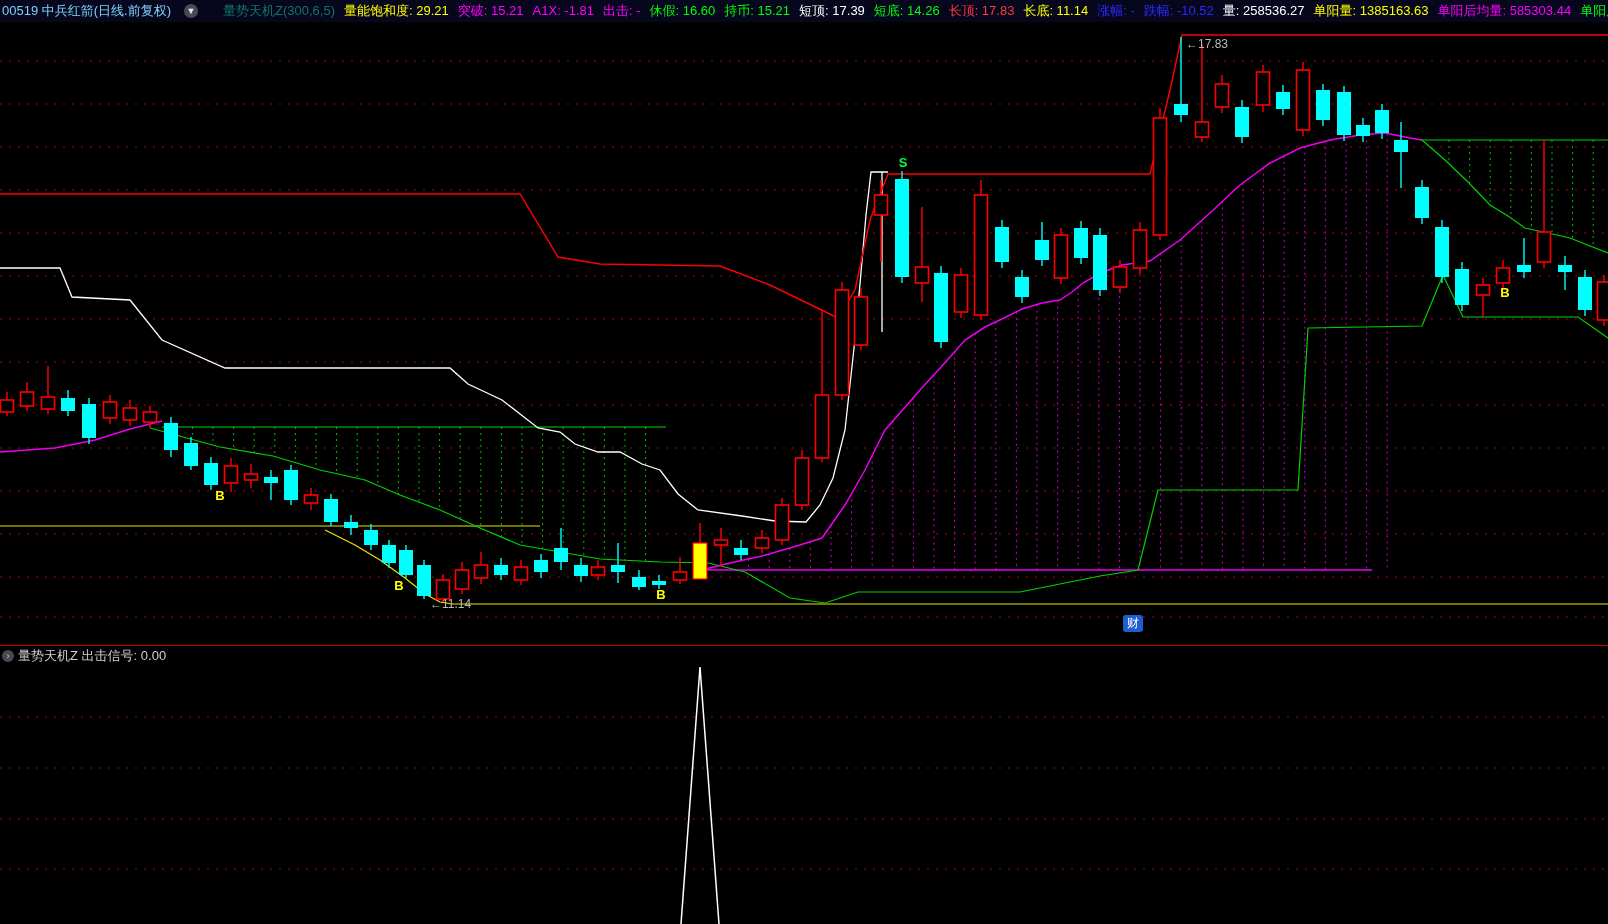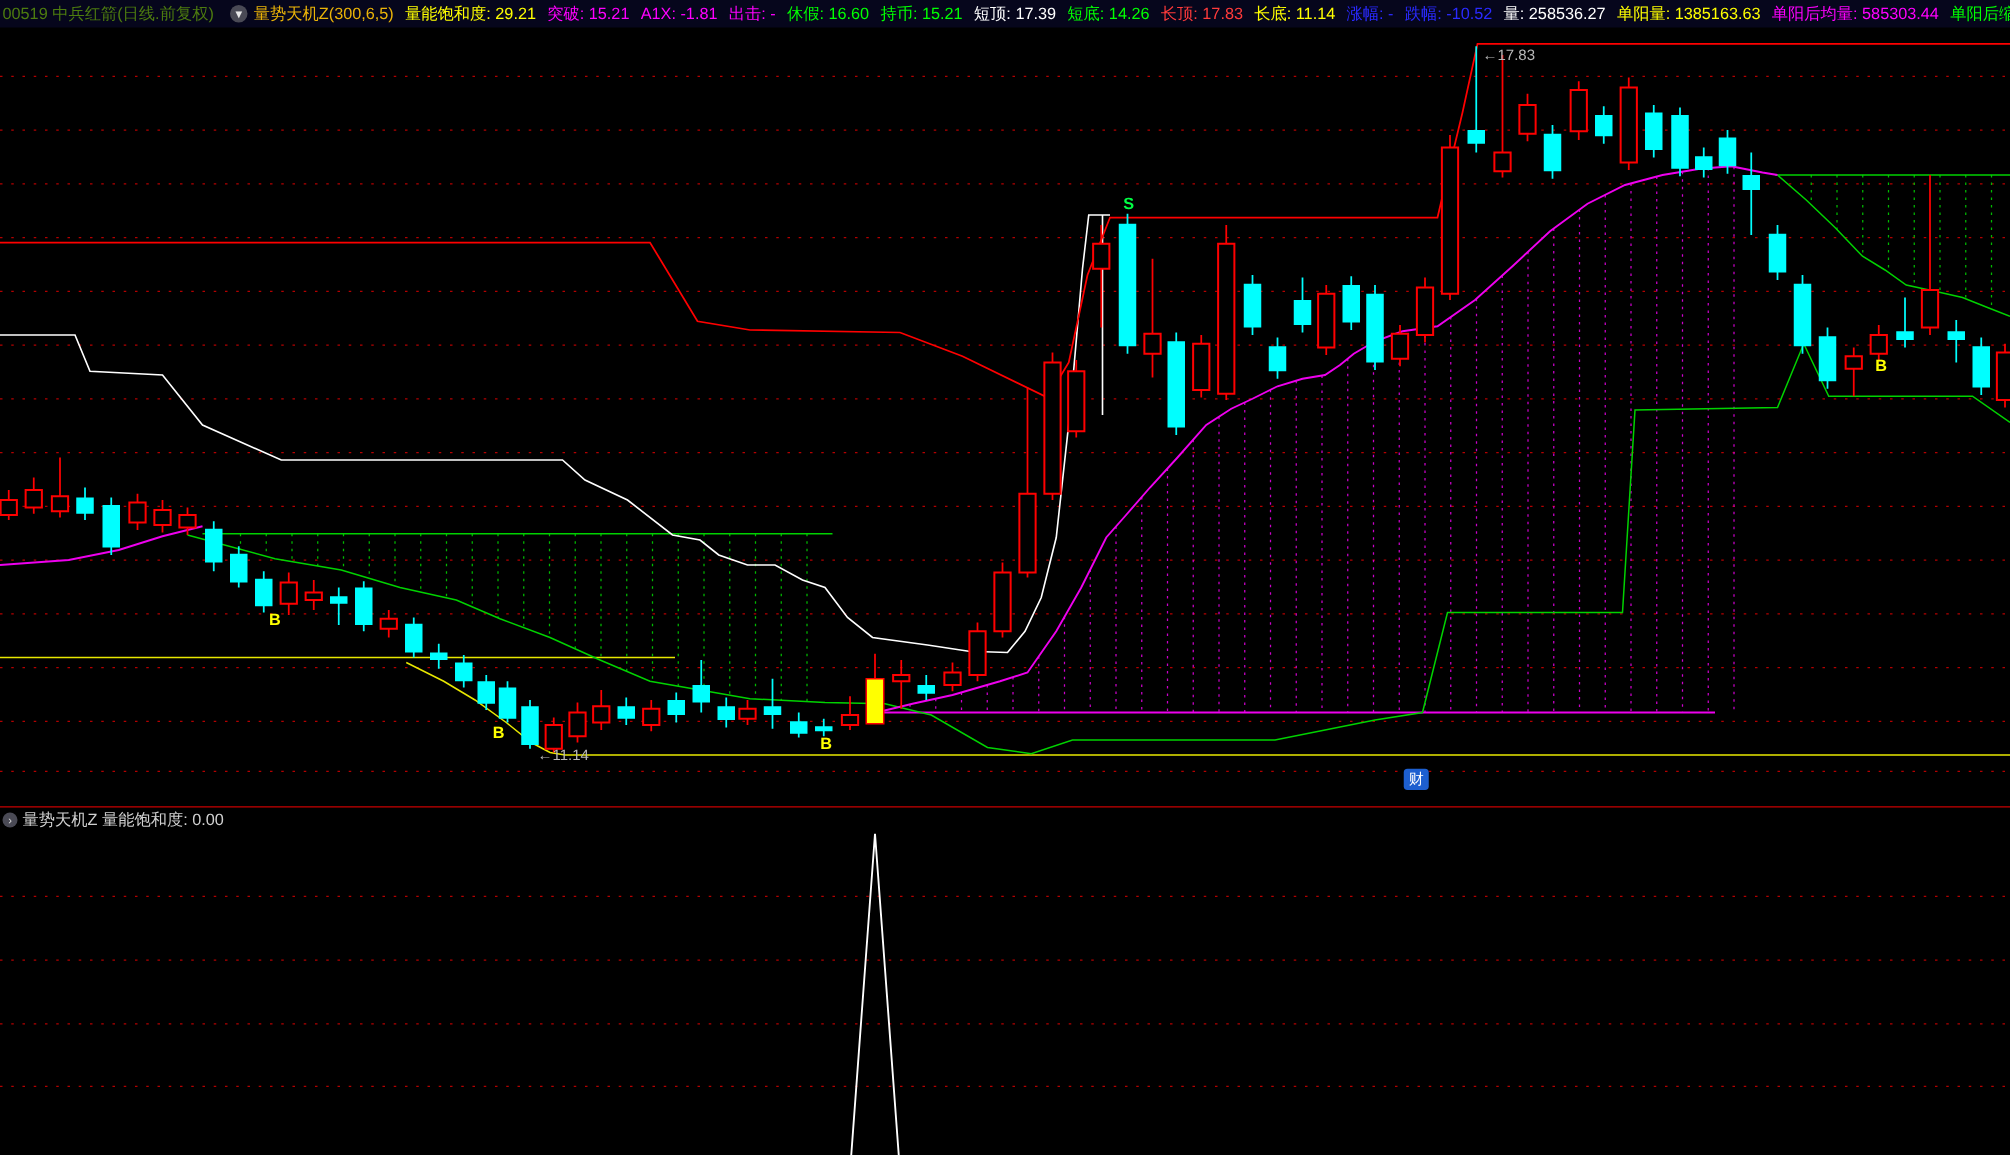--- a/index.html
+++ b/index.html
@@ -2,22 +2,22 @@
 <html><head>
 <meta charset="utf-8">
 <style>
   html,body{margin:0;padding:0;background:#000;}
   .screen{position:relative;width:1608px;height:924px;background:#000;overflow:hidden;
           font-family:"Liberation Sans","DejaVu Sans",sans-serif;}
   
   .hdr{position:absolute;left:0;top:0;width:1608px;height:22px;background:#06061c;
        white-space:nowrap;overflow:hidden;font-size:13px;line-height:22px;}
   .hdr .seg{margin-right:9px;}
-  .hdr .title{color:#4d7c0f;margin-left:2px;}
-  .hdr .formula{color:#eab308;}
+  .hdr .title{color:#7dd3fc;margin-left:2px;}
+  .hdr .formula{color:#0f766e;margin-left:20px;}
   .chev{display:inline-block;width:14px;height:14px;border-radius:50%;background:#4a4a55;
         color:#e8e8e8;font-size:9px;line-height:14px;text-align:center;vertical-align:middle;
         margin:0 5px 2px 4px;}
   
   .mainchart{position:absolute;left:0;top:22px;width:1608px;height:623px;}
   .mainchart svg{position:absolute;left:0;top:0;}
   .divider{position:absolute;left:0;top:645px;width:1608px;height:1px;background:#c80000;}
   .panel2{position:absolute;left:0;top:646px;width:1608px;height:278px;}
   .panel2 svg{position:absolute;left:0;top:0;}
   .p2label{position:absolute;left:2px;top:2px;height:16px;font-size:13px;line-height:16px;
@@ -311,21 +311,21 @@
         <text x="430" y="608" fill="#b8b8b8" font-size="12" text-anchor="start" font-family="&quot;Liberation Sans&quot;,&quot;DejaVu Sans&quot;,sans-serif">←11.14</text>
       </svg>
   </div>
 
   <div class="badge">财</div>
 
   <div class="divider"></div>
 
   <div class="panel2">
     <div class="p2label">
-      <span class="p2icon">›</span><span>量势天机Z</span>&nbsp;<span>量能饱和度:</span>&nbsp;<span>0.00</span>
+      <span class="p2icon">›</span><span>量势天机Z</span>&nbsp;<span>出击信号:</span>&nbsp;<span>0.00</span>
     </div>
     <svg id="botsvg" width="1608" height="278" viewBox="0 646 1608 278">
         <g>
           <line x1="0" y1="717" x2="1608" y2="717" stroke="#b40000" stroke-width="1" stroke-dasharray="2 7"></line>
           <line x1="0" y1="768" x2="1608" y2="768" stroke="#b40000" stroke-width="1" stroke-dasharray="2 7"></line>
           <line x1="0" y1="819" x2="1608" y2="819" stroke="#b40000" stroke-width="1" stroke-dasharray="2 7"></line>
           <line x1="0" y1="869" x2="1608" y2="869" stroke="#b40000" stroke-width="1" stroke-dasharray="2 7"></line>
         </g>
         <polyline points="681,924 700,667 719,924" fill="none" stroke="#ffffff" stroke-width="1.5"></polyline>
       </svg>

